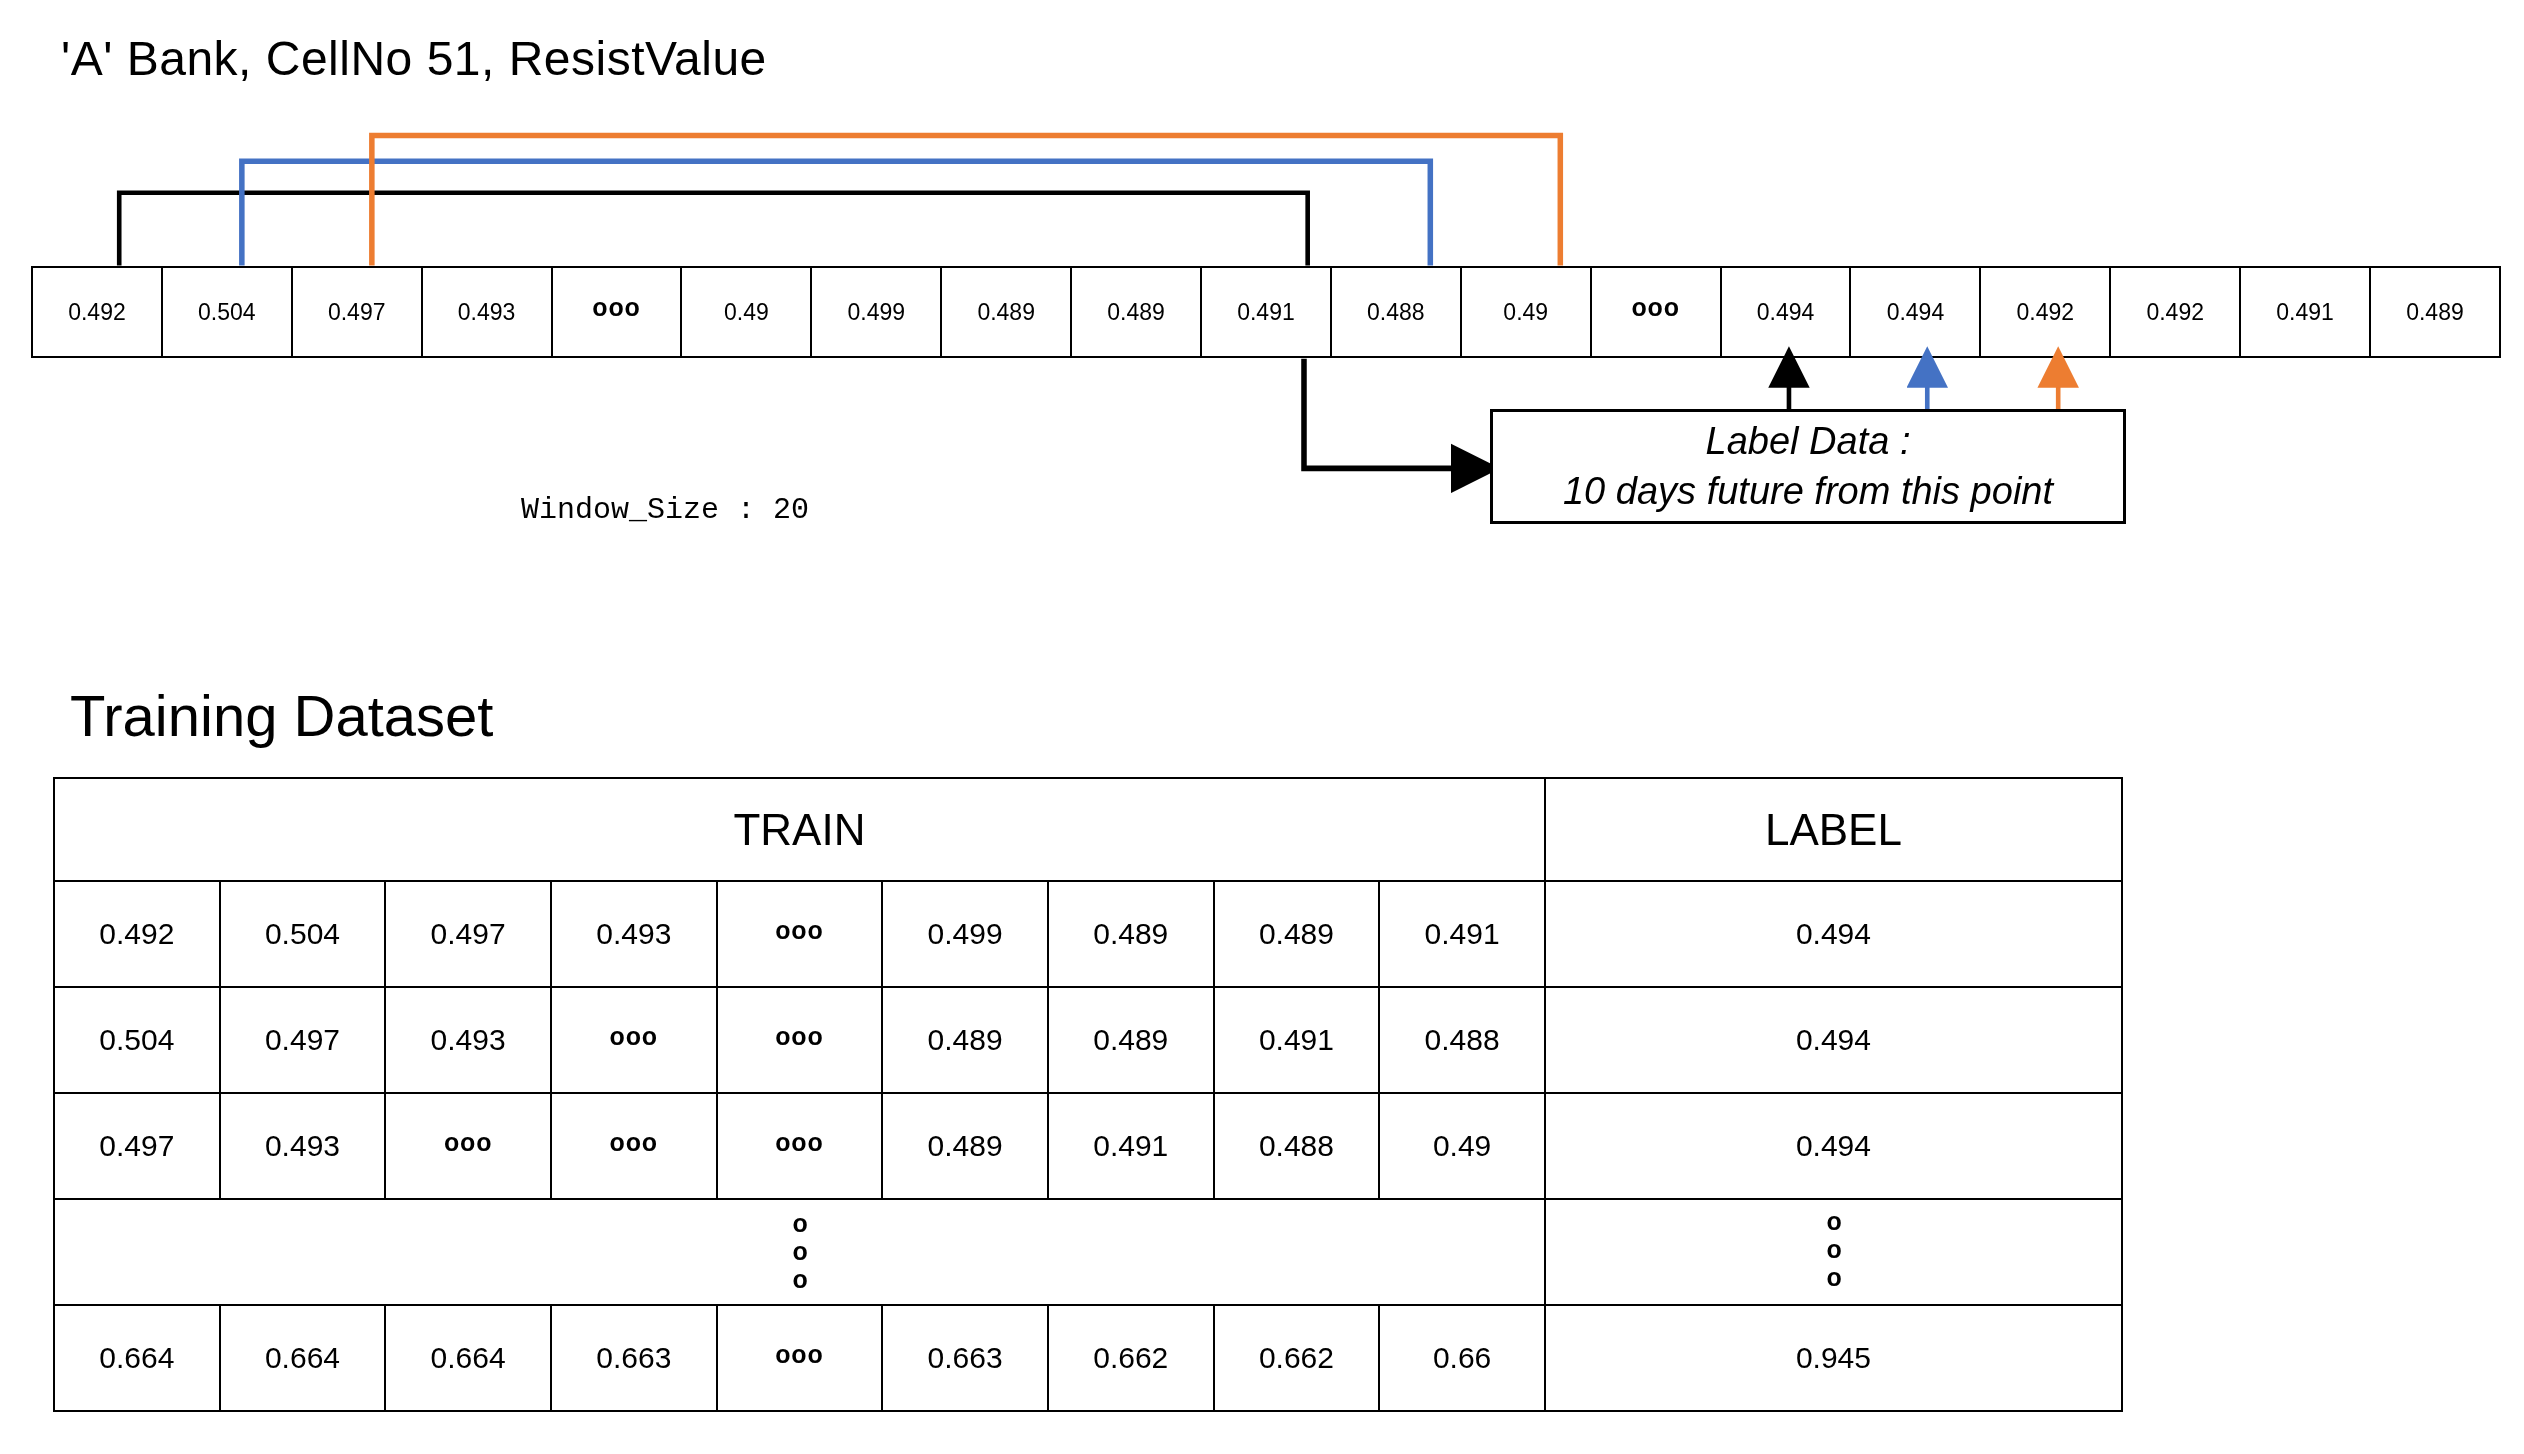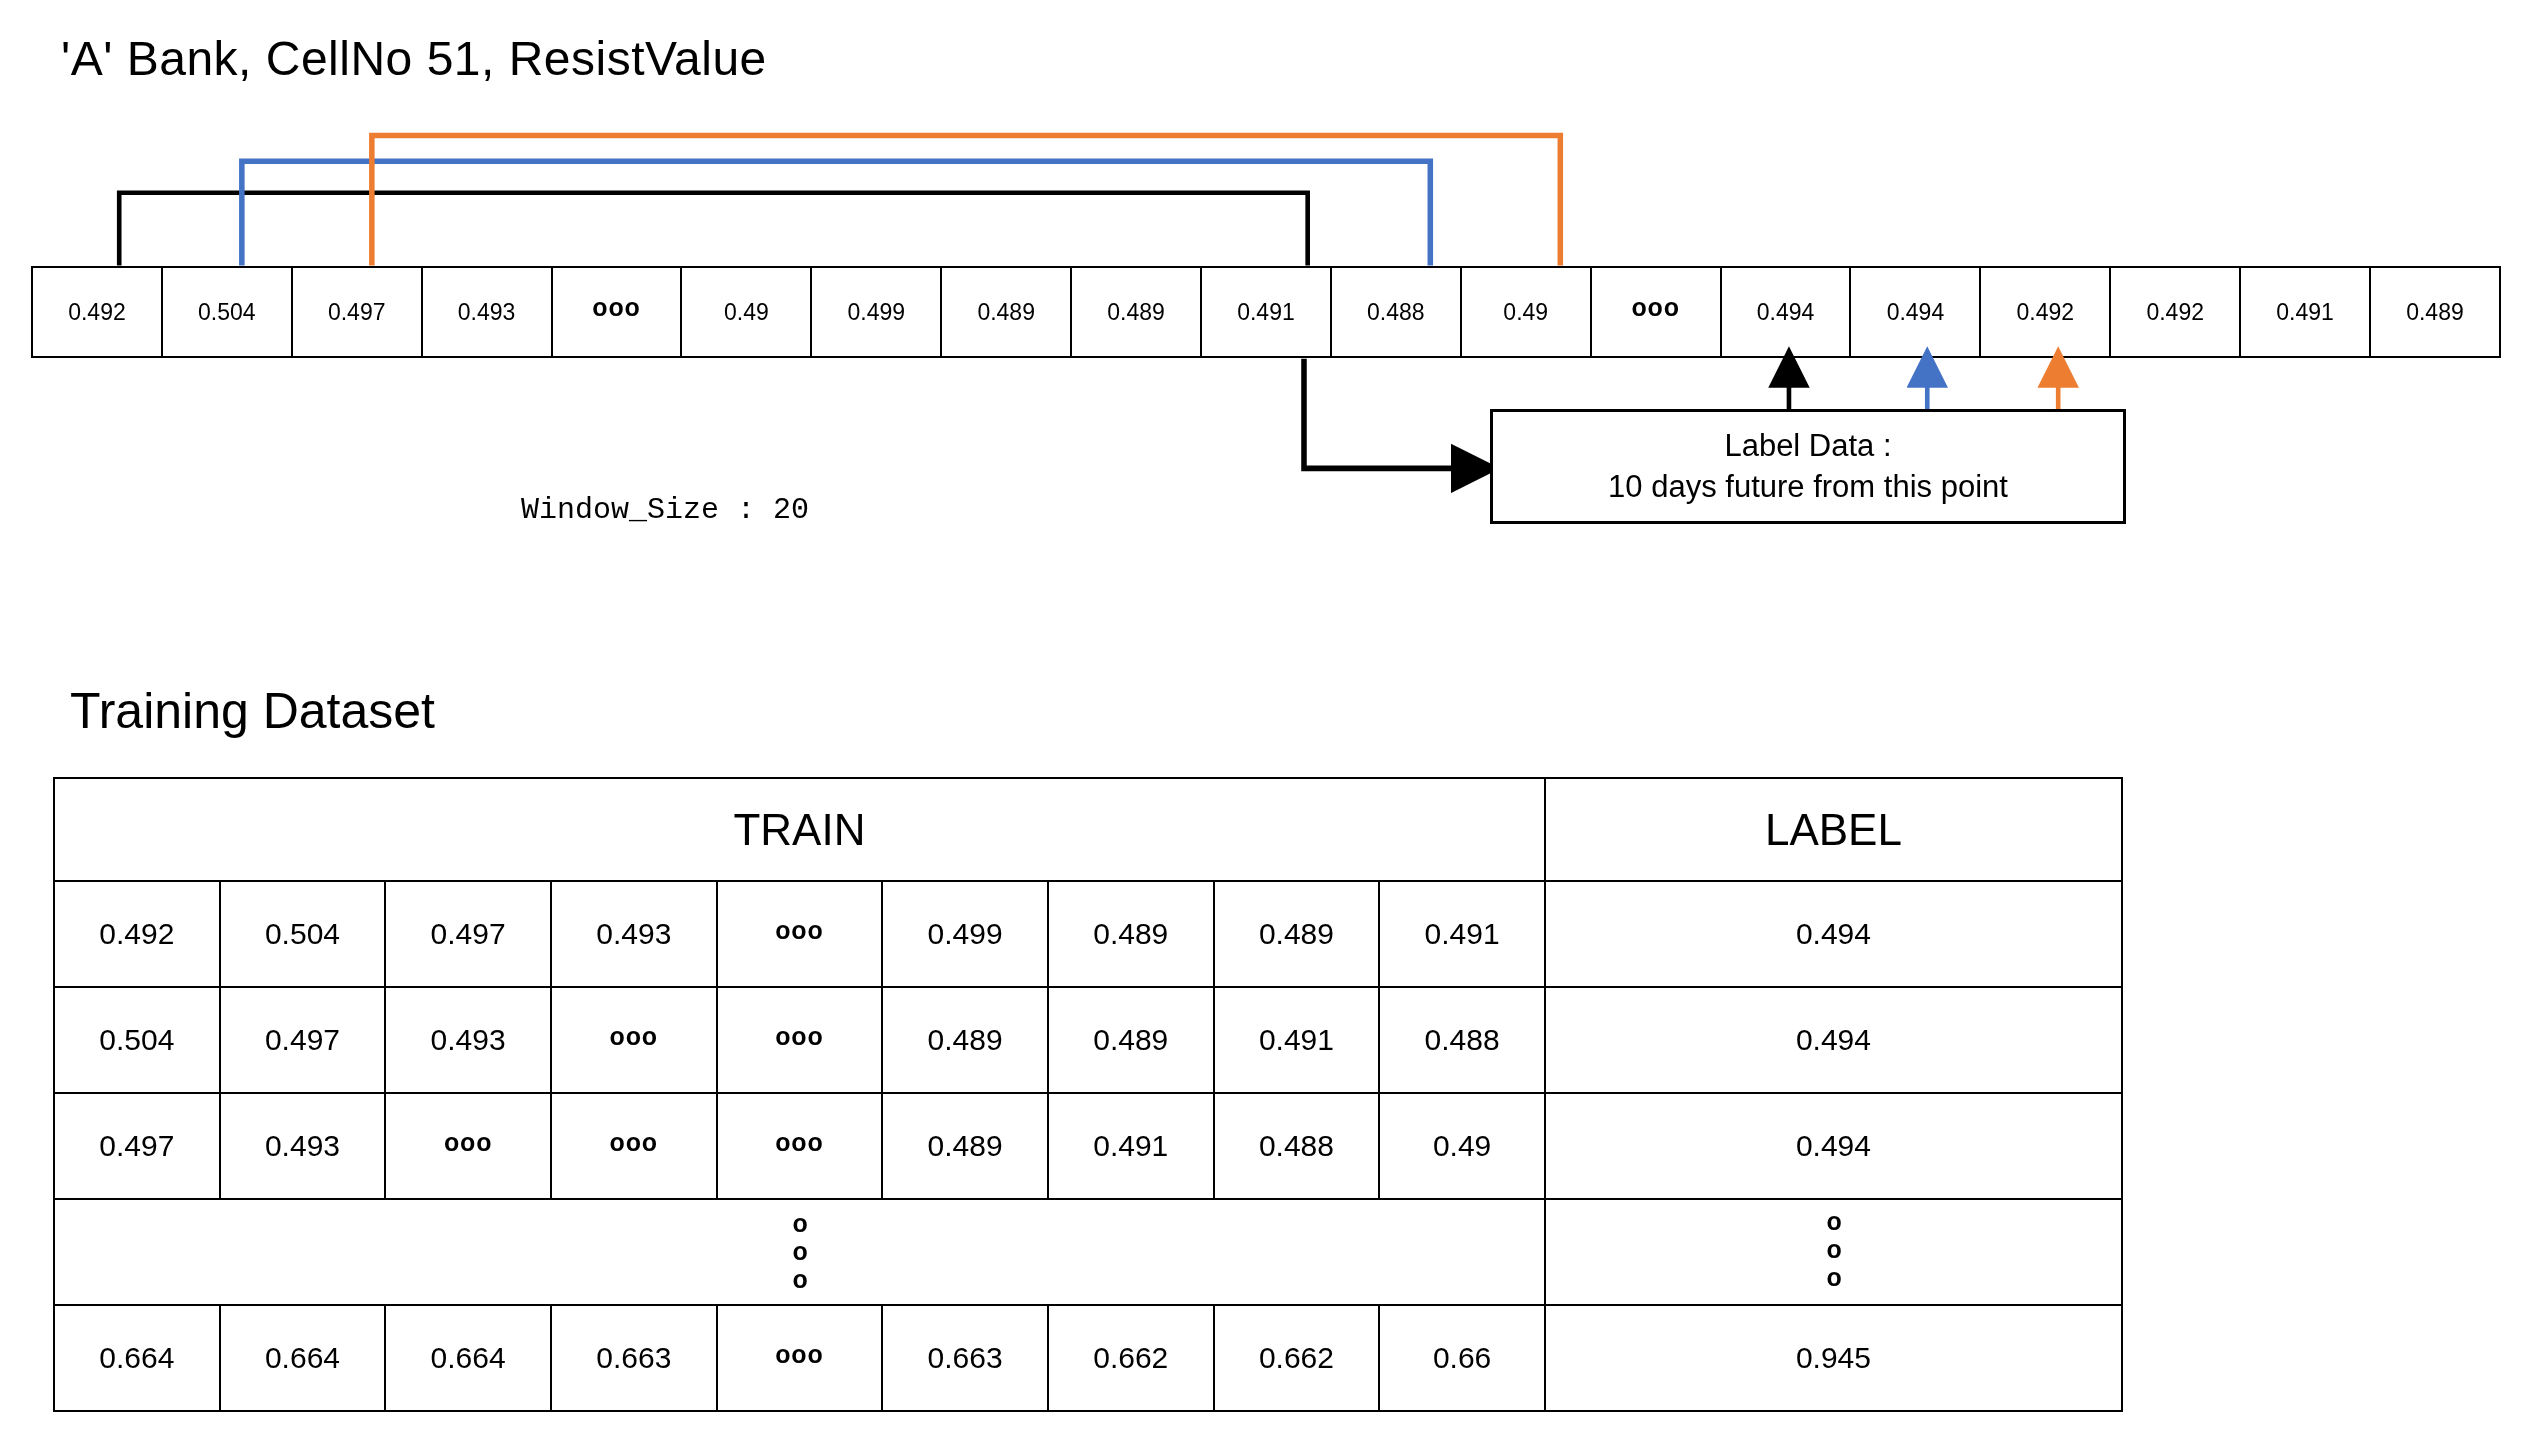--- a/index.html
+++ b/index.html
@@ -85,31 +85,32 @@
     top: 409px;
     width: 636px;
     height: 115px;
     border: 3.7px solid #000000;
     box-sizing: border-box;
     background: #ffffff;
     display: flex;
     flex-direction: column;
     align-items: center;
     justify-content: center;
-    font-size: 31px;
+    font-size: 38px;
     line-height: 1.3;
     text-align: center;
+    font-style: italic;
   }
 
   
   #training-heading {
     position: absolute;
     left: 70px;
     top: 682px;
-    font-size: 50px;
+    font-size: 58px;
     white-space: nowrap;
   }
 
   #training-table {
     position: absolute;
     left: 53px;
     top: 777px;
     width: 2070px;
     border-collapse: collapse;
     table-layout: fixed;

